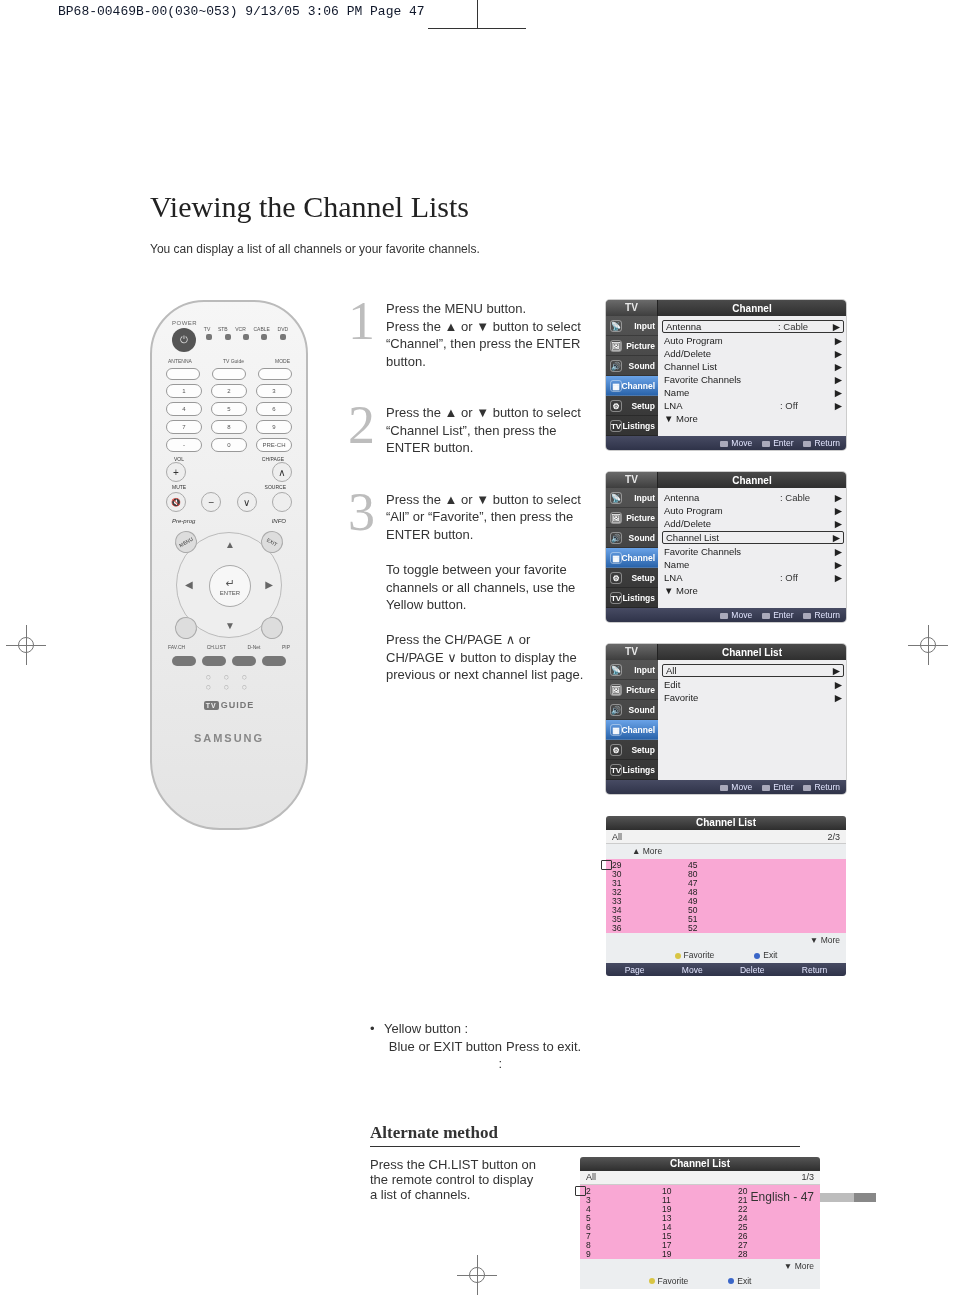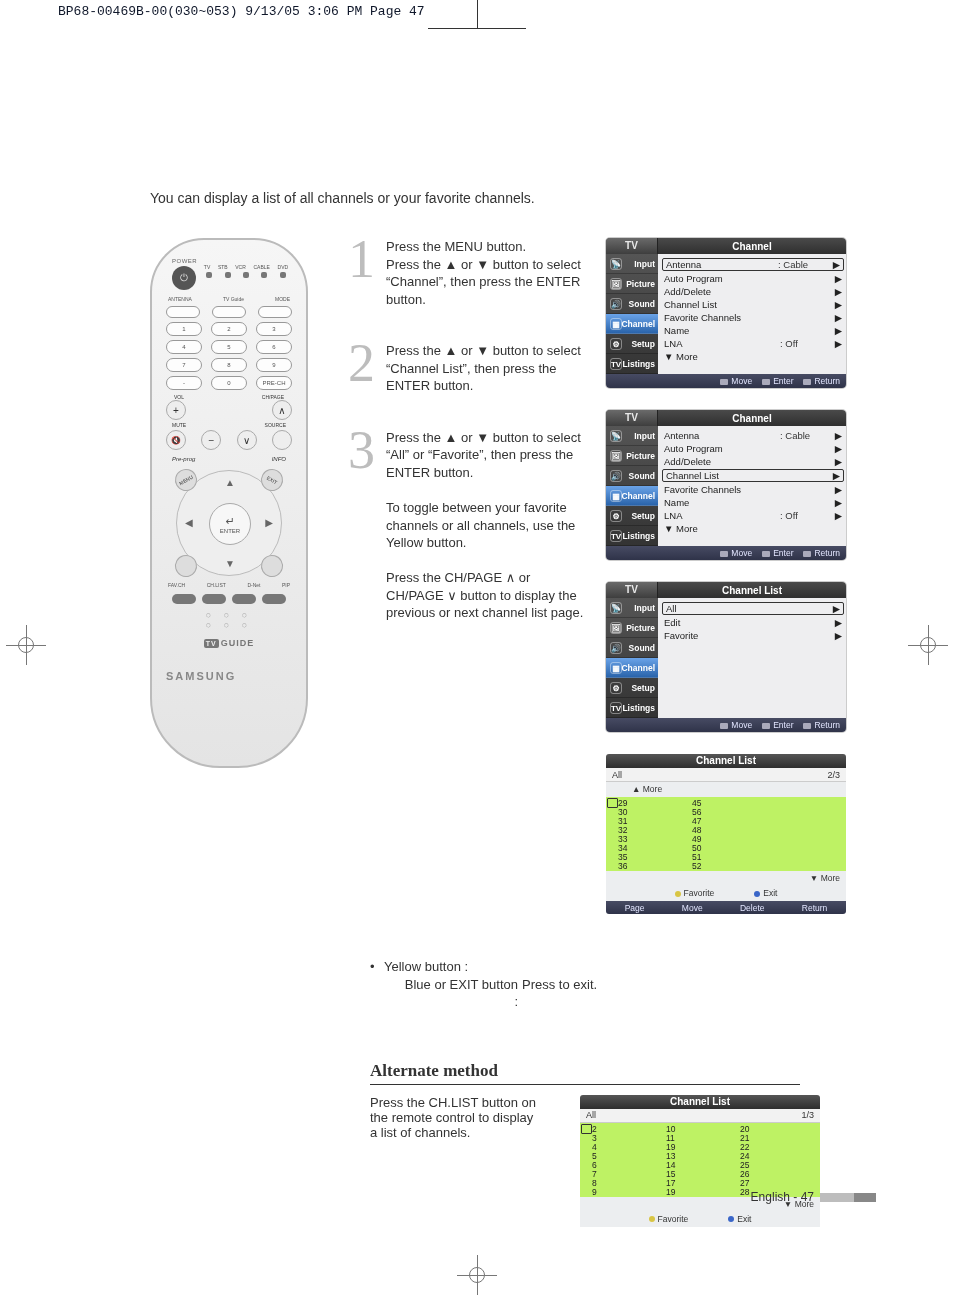--- a/index.html
+++ b/index.html
@@ -36,22 +36,22 @@
     width: 720px;
   }
   h1 {
     font-family: Georgia, "Times New Roman", serif;
     font-weight: normal;
     font-size: 30px;
     margin-bottom: 18px;
     color:#222;
   }
   .intro {
-    font-size: 14px;
-    margin-bottom: 32px;
+    font-size: 12px;
+    margin-bottom: 44px;
     color:#333;
   }
 
   .columns {
     display: grid;
     grid-template-columns: 180px 240px 260px;
     column-gap: 18px;
   }
 
   
@@ -96,21 +96,21 @@
   .navpad .corner.tr { right:-2px; top:-2px; transform:rotate(30deg);}
   .navpad .corner.bl { left:-2px; bottom:-2px; transform:rotate(30deg);}
   .navpad .corner.br { right:-2px; bottom:-2px; transform:rotate(-30deg);}
 
   .circ-btn { width:20px; height:20px; border:1px solid #aaa; border-radius:50%; background:#eee; }
   .btn-grid { display:grid; grid-template-columns:repeat(4,1fr); gap:6px; margin:6px 6px; }
   .color-btn { height:10px; border-radius:5px; }
   .dots { text-align:center; color:#aaa; font-size:9px; letter-spacing:5px; margin:6px 0 2px 0;}
   .tvguide { text-align:center; color:#777; font-size:9px; font-weight:bold; letter-spacing:1px; margin:8px 0 2px 0;}
   .tvguide .g { display:inline-block; background:#777; color:#eee; font-size:7px; padding:1px 2px; border-radius:2px; margin-right:2px;}
-  .brand { text-align:left; color:#888; font-size:11px; font-weight:bold; letter-spacing:2px; margin-top:22px;}
+  .brand { text-align:center; color:#888; font-size:11px; font-weight:bold; letter-spacing:2px; margin-top:22px;}
 
   
   .steps { display:flex; flex-direction:column; gap:34px; }
   .step { display:flex; gap:6px; }
   .stepnum {
     font-family: Georgia, serif;
     font-size: 54px; line-height: 42px;
     color:#bdbdbd; font-weight:300;
     width:32px; flex:0 0 32px;
   }
@@ -188,21 +188,21 @@
     text-align:center; line-height:14px; font-size:10px;
     border-radius:3px 3px 0 0;
   }
   .chlist .sub {
     height:14px; background:#f2f2f2; display:flex; align-items:center;
     padding:0 6px; font-size:9px; border-bottom:1px solid #ccc;
   }
   .chlist .sub .r { margin-left:auto; }
   .chlist .grid {
     display:grid; grid-template-columns: repeat(3,1fr);
-    background:#bef264; padding:2px 6px 0 12px;
+    background:#f9a8d4; padding:2px 6px 0 6px;
   }
   .chlist .col { display:flex; flex-direction:column; font-size:8.5px; line-height:9px; color:#222;}
   .chlist .col span { height:9px; }
   .chlist .col.first span:first-child { position:relative; }
   .chlist .col.first span:first-child::before {
     content:""; position:absolute; left:-11px; top:-1px; width:9px; height:8px; border:1px solid #333; border-radius:1px;
   }
   .chlist .morebar { display:flex; padding:2px 6px 3px 6px; font-size:8.5px; background:#eceef0;}
   .chlist .legend {
     display:flex; justify-content:center; gap:40px;
@@ -237,20 +237,21 @@
   </div>
 <div class="crosshair" style="right:6px; top:625px;">
     <div class="circ"></div>
   </div>
 <div class="crosshair" style="left:457px; bottom:6px;">
     <div class="circ"></div>
   </div>
 
 <div class="page">
 
+  <h1>Viewing the Channel Lists</h1>
   <p class="intro">You can display a list of all channels or your favorite channels.</p>
 
   <div class="columns">
 
     <div>
       <div class="remote-shell">
         <div class="remote-lbl" style="text-align:left; margin-left:6px;">POWER</div>
         <div style="display:flex; align-items:flex-start;">
           <div class="power">⏻</div>
           <div style="flex:1; margin-left:4px;">
@@ -566,21 +567,21 @@
               <span>30</span>
               <span>31</span>
               <span>32</span>
               <span>33</span>
               <span>34</span>
               <span>35</span>
               <span>36</span>
             </div>
             <div class="col">
               <span>45</span>
-              <span>56</span>
+              <span>80</span>
               <span>47</span>
               <span>48</span>
               <span>49</span>
               <span>50</span>
               <span>51</span>
               <span>52</span>
             </div>
           </div>
           <div class="morebar">
             <span style="margin-left:auto;">▼ More</span>
@@ -599,21 +600,21 @@
     </div>
   </div>
 
   <div class="notes" style="margin-left:220px; width:450px;">
     <div class="row">
       <div class="bullet">•</div>
       <div class="label">Yellow button :</div>
     </div>
     <div class="row">
       <div class="bullet"></div>
-      <div class="label" style="text-align:right; padding-right:4px;margin-left:16px;">Blue or EXIT button :</div>
+      <div class="label" style="text-align:right; padding-right:4px;">Blue or EXIT button :</div>
       <div style="flex:1;">Press to exit.</div>
     </div>
   </div>
 
   <div class="alt-section" style="margin-left:220px;">
     <div class="alt-title">Alternate method</div>
     <div class="alt-body">
       <div style="width:170px;">Press the CH.LIST button on the remote control to display a list of channels.</div>
       <div class="chlist" id="cl2">
           <div class="hdr">Channel List</div>

